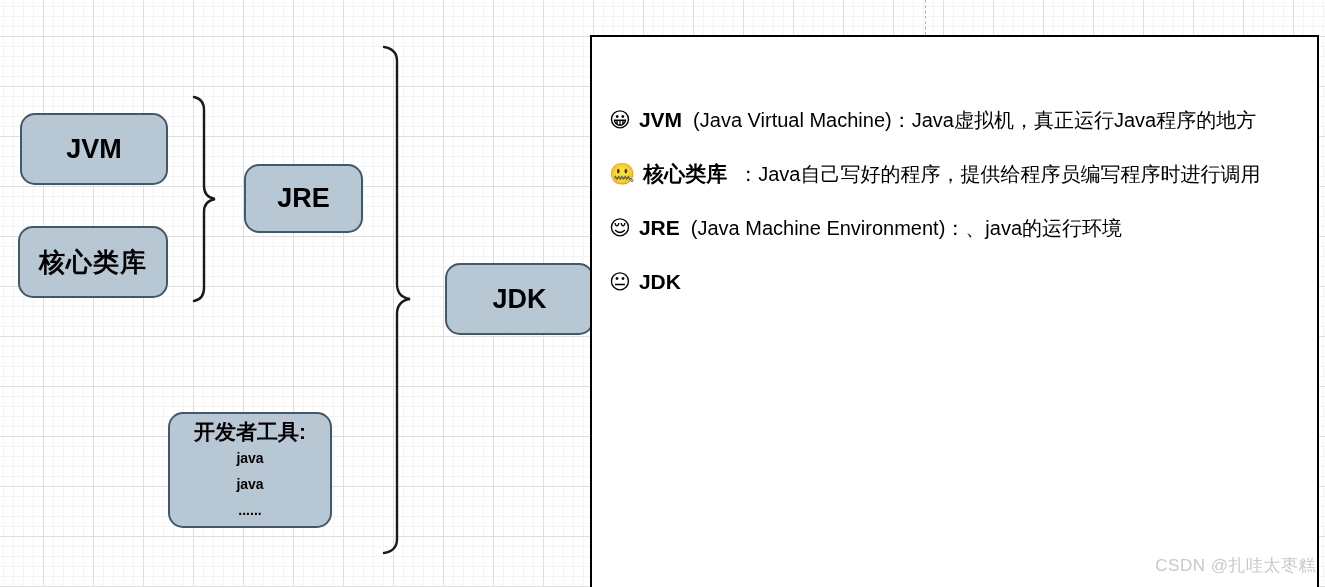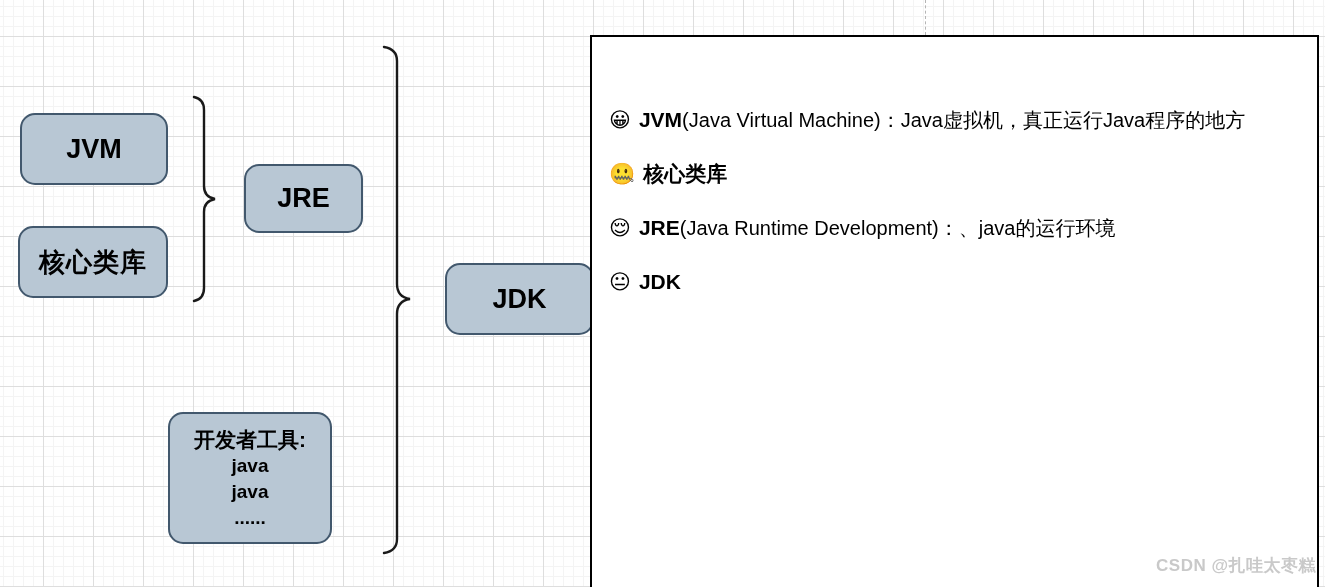--- a/index.html
+++ b/index.html
@@ -26,45 +26,45 @@
   
   .node {
     position:absolute; background:#b8c7d4; border:2px solid #42586d;
     border-radius:15px; display:flex; align-items:center; justify-content:center;
     color:#000; font-weight:bold; text-align:center;
   }
   .node-jvm  { left:20px;  top:113px; width:148px; height:72px;  font-size:27px; }
   .node-core { left:18px;  top:226px; width:150px; height:72px;  font-size:26px; letter-spacing:1px; }
   .node-jre  { left:244px; top:164px; width:119px; height:69px;  font-size:27px; }
   .node-jdk  { left:445px; top:263px; width:149px; height:72px;  font-size:27px; }
-  .node-dev  { left:168px; top:412px; width:164px; height:132px;
+  .node-dev  { left:168px; top:412px; width:164px; height:116px;
                flex-direction:column; justify-content:center; font-size:20px; }
   .node-dev .dev-title { font-size:21px; line-height:27px; }
-  .node-dev .dev-item  { font-size:19px; line-height:26px; }
+  .node-dev .dev-item  { font-size:14px; line-height:26px; }
 
   .braces-svg { position:absolute; left:0; top:0; width:1325px; height:587px; pointer-events:none; }
 
   
   .panel {
     position:absolute; left:590px; top:35px; width:729px; height:552px;
     background:#ffffff; border:2px solid #000; border-bottom:none;
   }
   .panel-lines { padding:56px 0 0 17px; }
   .note-line {
     height:54px; display:flex; align-items:center; white-space:nowrap;
     font-size:20px; color:#000;
   }
   .note-emoji { font-size:21px; margin-right:8px;
     font-family:"DejaVu Sans","Liberation Sans",sans-serif; }
   .note-term  { font-weight:bold; font-size:21px; }
-  .note-rest  { font-size:20px; }
+  .note-rest  { font-size:20px;margin-left:11px; }
 
   .watermark {
     position:absolute; right:9px; bottom:10px;
-    font-size:17px; color:#c9c9c9; letter-spacing:0.5px;font-weight:bold;
+    font-size:17px; color:#c9c9c9; letter-spacing:0.5px;
   }
 </style>
 </head>
 <body>
 
 <div class="canvas">
 
   <div class="page-break"></div>
 
   <svg class="braces-svg" viewBox="0 0 1325 587">
@@ -100,26 +100,27 @@
 
       <div class="note-line">
         <span class="note-emoji">😀</span>
         <span class="note-term">JVM</span>
         <span class="note-rest">(Java Virtual Machine)：Java虚拟机，真正运行Java程序的地方</span>
       </div>
 
       <div class="note-line">
         <span class="note-emoji">🤐</span>
         <span class="note-term">核心类库</span>
+        <span class="note-rest">：Java自己写好的程序，提供给程序员编写程序时进行调用</span>
       </div>
 
       <div class="note-line">
         <span class="note-emoji">😌</span>
         <span class="note-term">JRE</span>
-        <span class="note-rest">(Java Runtime Development)：、java的运行环境</span>
+        <span class="note-rest">(Java Machine Environment)：、java的运行环境</span>
       </div>
 
       <div class="note-line">
         <span class="note-emoji">😐</span>
         <span class="note-term">JDK</span>
       </div>
 
     </div>
   </div>
 

